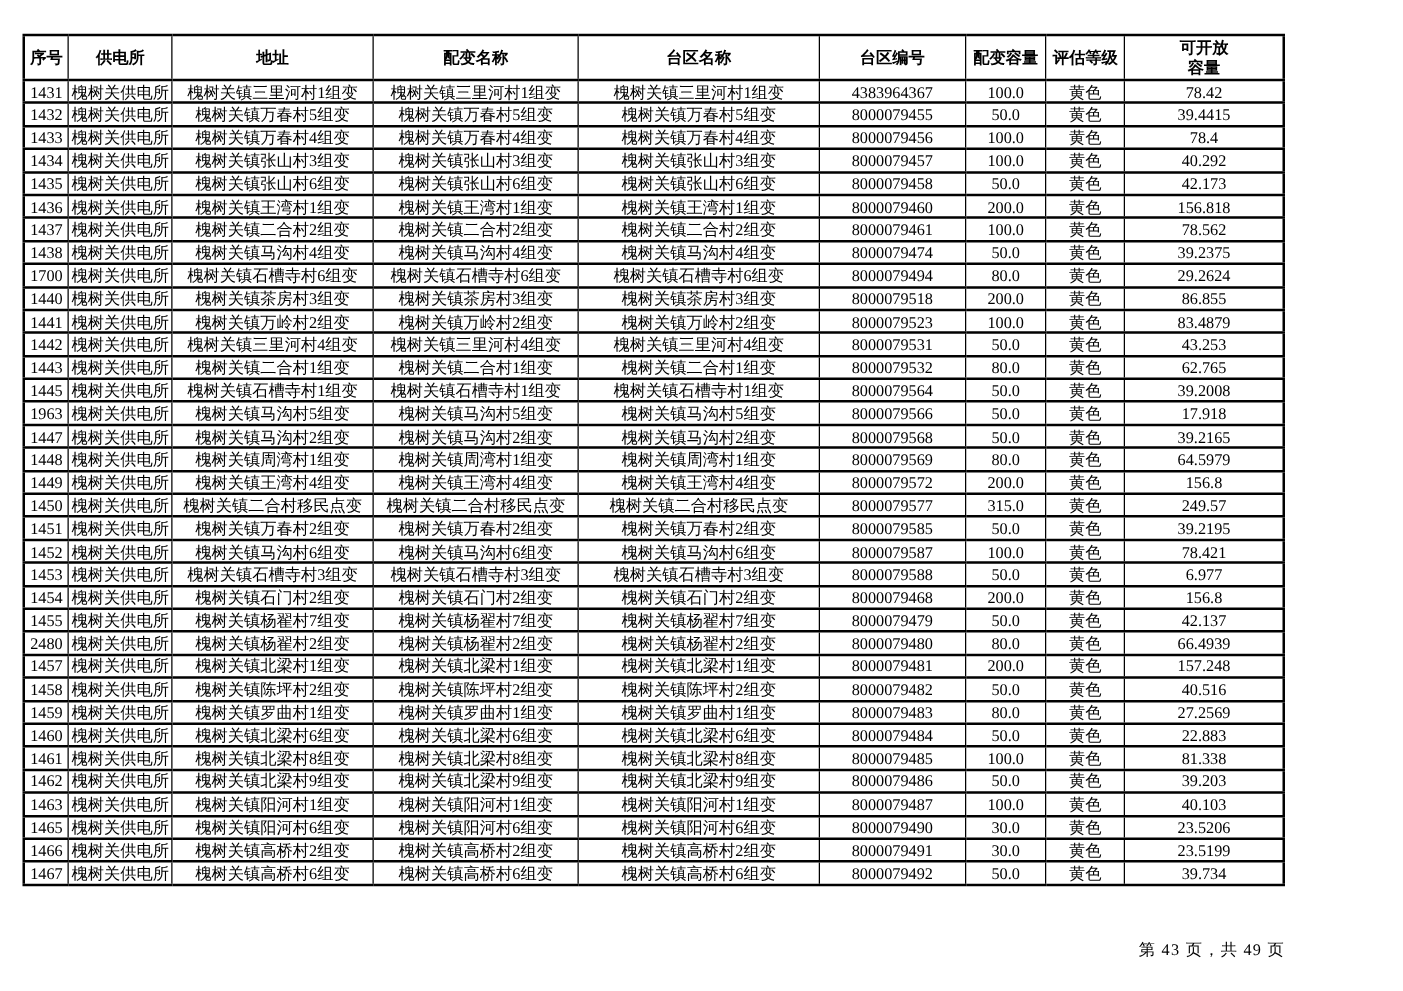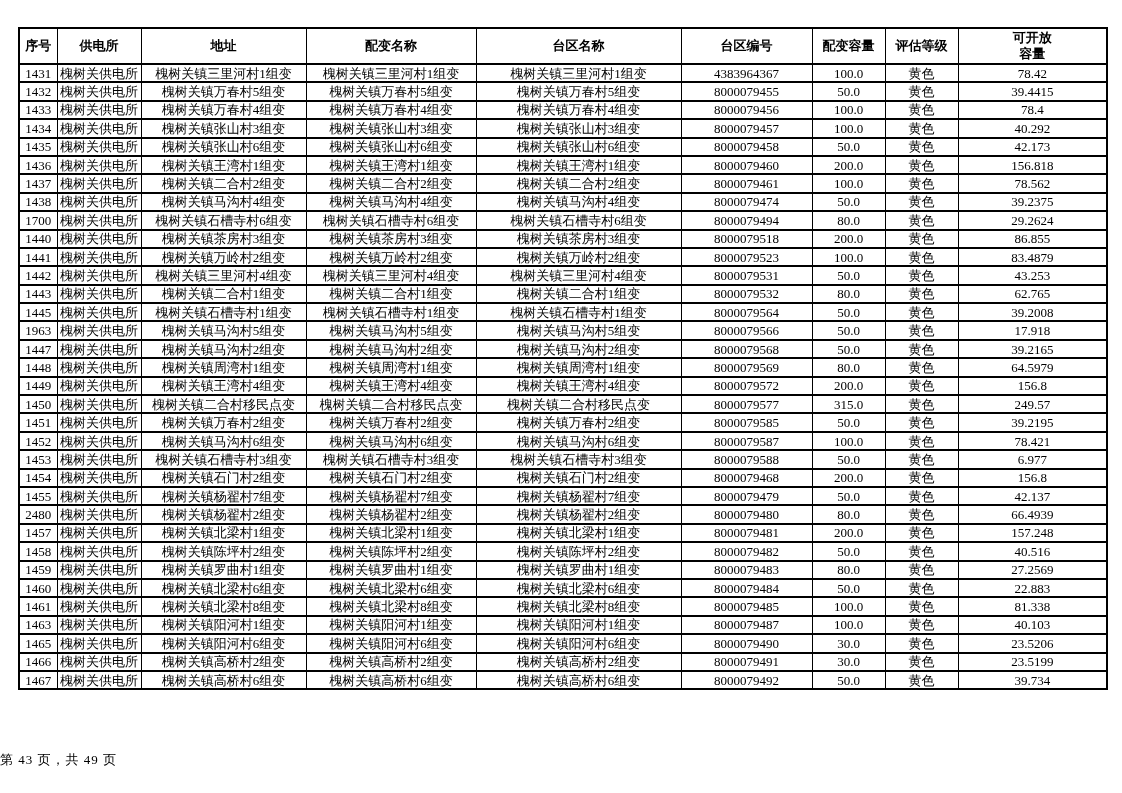--- a/index.html
+++ b/index.html
@@ -3,21 +3,21 @@
 <meta charset="utf-8">
 <style>
   * { margin: 0; padding: 0; box-sizing: border-box; }
   html, body {
     background: #ffffff;
     font-family: "Liberation Serif", "DejaVu Serif", serif;
     color: #000;
   }
   .page {
     position: relative;
-    width: 1122px;
+    width: 1028px;
     height: 793px;
     background: #ffffff;
     overflow: hidden;
   }
   table.cap-table {
     position: absolute;
     left: 18px;
     top: 27px;
     border-collapse: collapse;
     table-layout: fixed;
@@ -55,21 +55,21 @@
   col.c-capacity        { width: 73px; }
   col.c-grade           { width: 73px; }
   col.c-open-capacity   { width: 149px; }
   
   td.align-left { text-align: left; padding-left: 3px; }
   .footer-text {
     position: absolute;
     top: 751px;
     left: 0;
     width: 100%;
-    text-align: left;
+    text-align: right;
     font-size: 13px;
     letter-spacing: 1px;
   }
 </style>
 </head>
 <body>
 
 <div class="page">
   <table class="cap-table">
     <colgroup>
@@ -422,20 +422,31 @@
           <td>槐树关供电所</td>
           <td>槐树关镇北梁村8组变</td>
           <td>槐树关镇北梁村8组变</td>
           <td>槐树关镇北梁村8组变</td>
           <td>8000079485</td>
           <td class="align-left">100.0</td>
           <td class="align-left">黄色</td>
           <td>81.338</td>
         </tr>
         <tr>
+          <td>1462</td>
+          <td>槐树关供电所</td>
+          <td>槐树关镇北梁村9组变</td>
+          <td>槐树关镇北梁村9组变</td>
+          <td>槐树关镇北梁村9组变</td>
+          <td>8000079486</td>
+          <td class="align-left">50.0</td>
+          <td class="align-left">黄色</td>
+          <td>39.203</td>
+        </tr>
+        <tr>
           <td>1463</td>
           <td>槐树关供电所</td>
           <td>槐树关镇阳河村1组变</td>
           <td>槐树关镇阳河村1组变</td>
           <td>槐树关镇阳河村1组变</td>
           <td>8000079487</td>
           <td class="align-left">100.0</td>
           <td class="align-left">黄色</td>
           <td>40.103</td>
         </tr>

